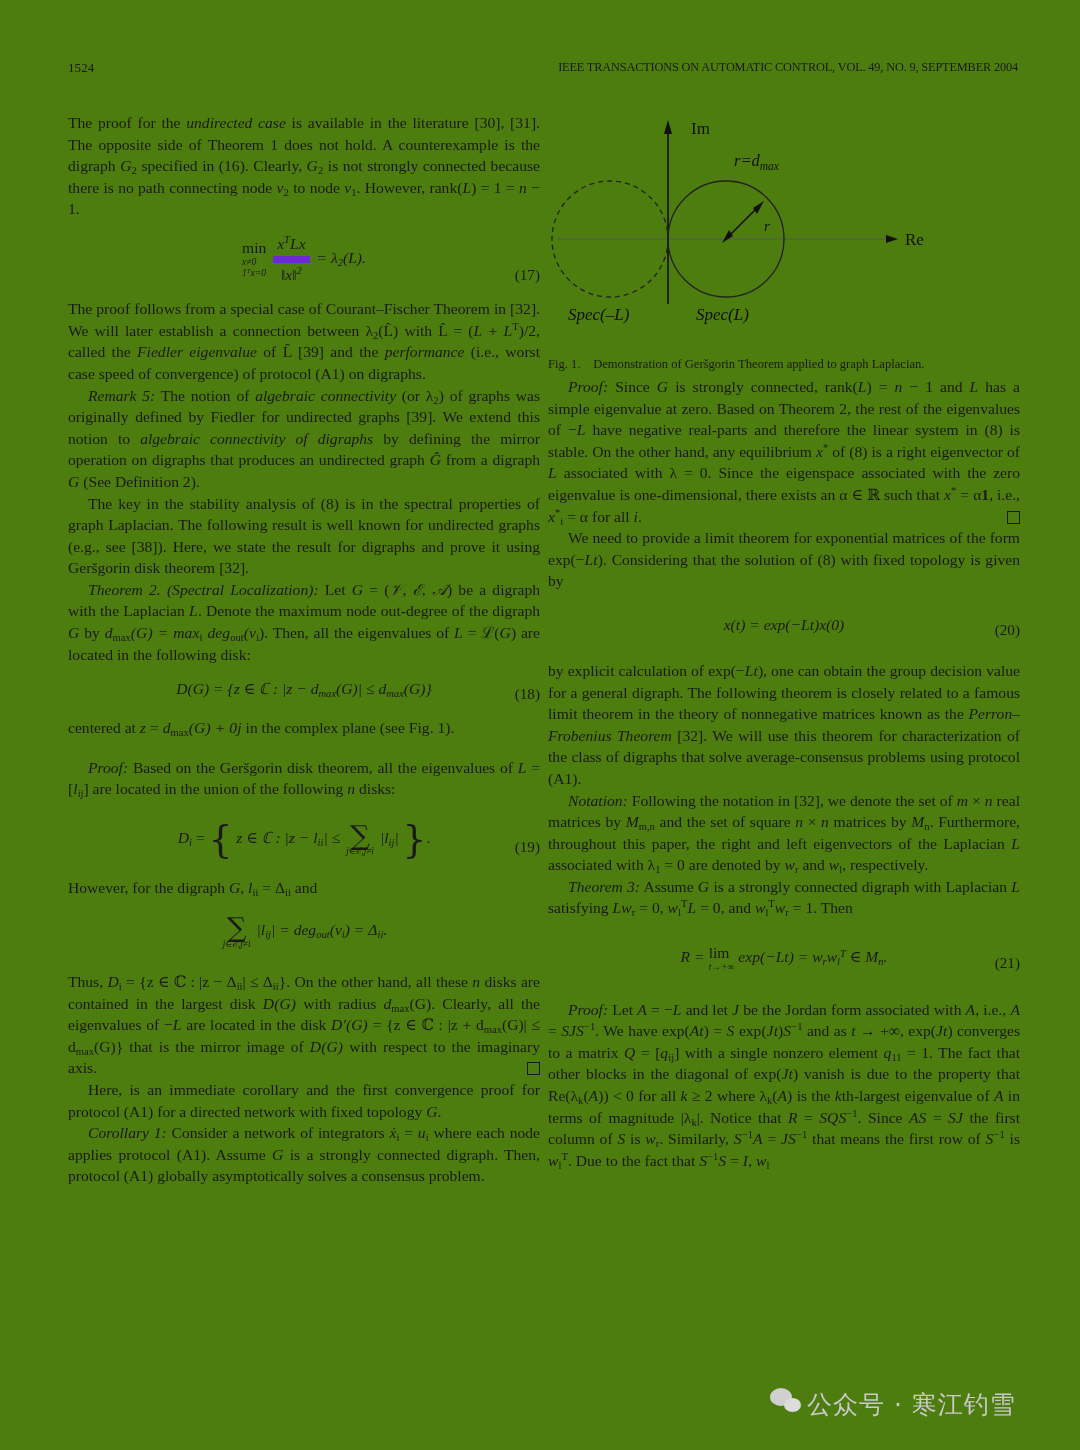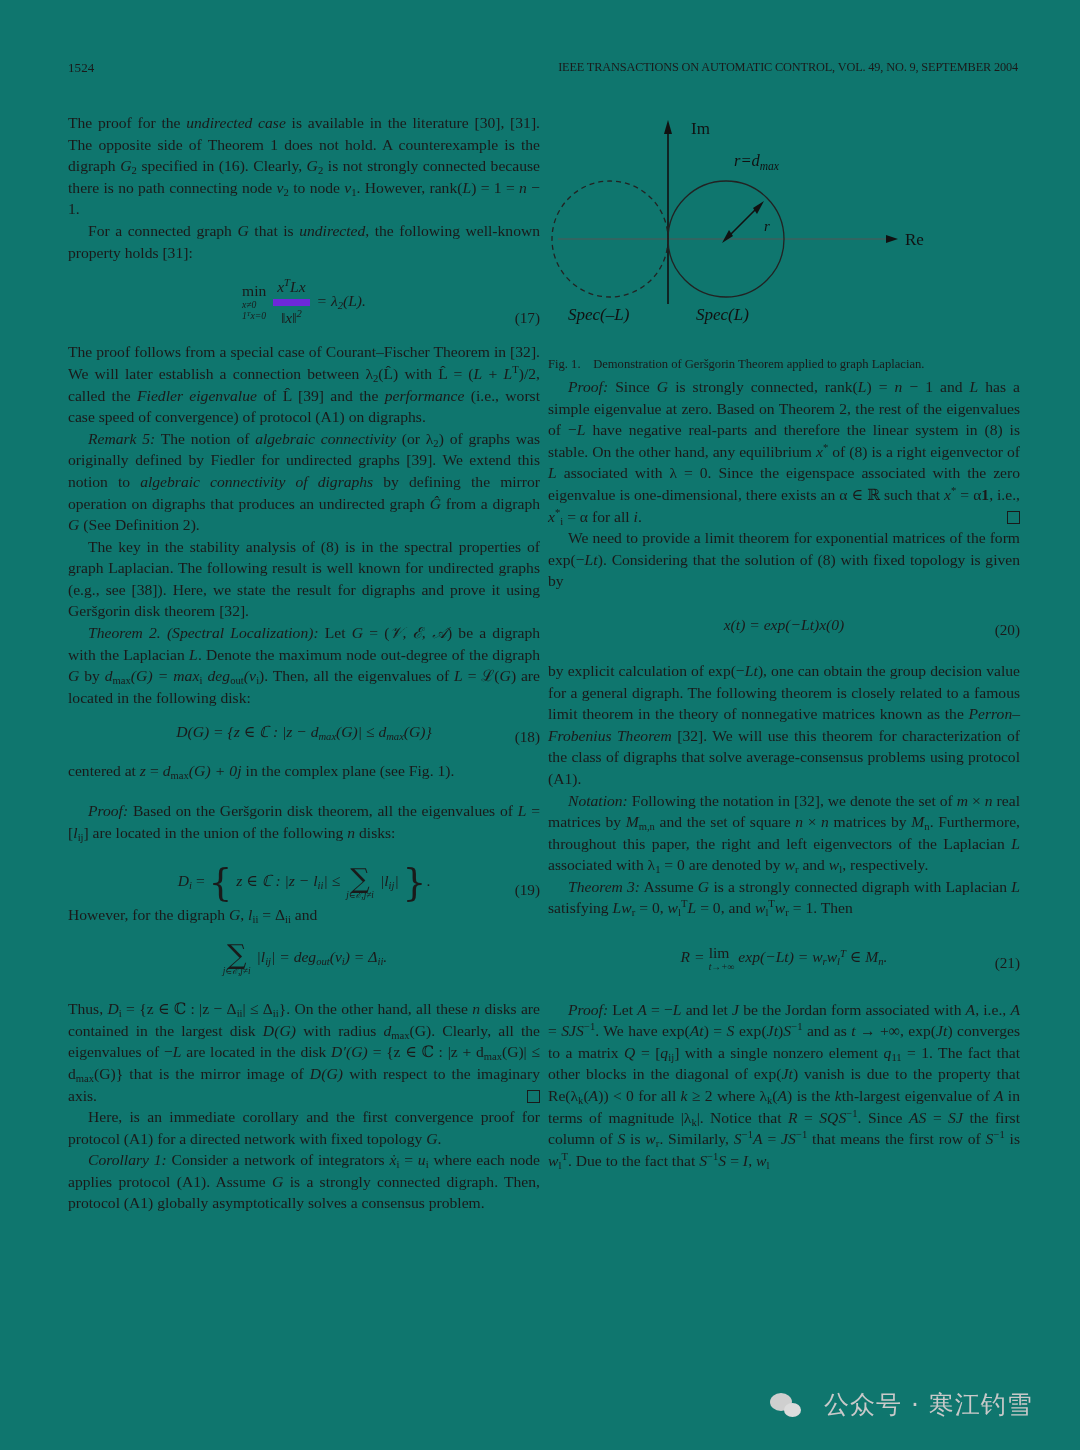--- a/index.html
+++ b/index.html
@@ -11,21 +11,21 @@
     width: 1080px;
     height: 1450px;
     position: relative;
     font-family: "Liberation Serif", "DejaVu Serif", serif;
     color: #1a1a1a;
     overflow: hidden;
   }
   .page {
     position: absolute;
     inset: 0;
-    background: #0f766e;
+    background: #4d7c0f;
   }
 
   
   .runhead {
     position: absolute;
     top: 60px;
     left: 68px;
     right: 62px;
     height: 20px;
     font-size: 12.5px;
@@ -185,22 +185,22 @@
     margin-top: 20px;
   }
   .figcap .lbl { }
 
   
   .watermark {
     position: absolute;
     left: 770px;
     top: 1388px;
     display: flex;
-    align-items: flex-end;
-    gap: 20px;
+    align-items: flex-start;
+    gap: 3px;
     color: #c9c9c9;
     font-family: "DejaVu Sans", sans-serif;
     font-size: 25px;
     letter-spacing: 1px;
     user-select: none;
   }
   .watermark .wxlogo {
     width: 34px;
     height: 28px;
     position: relative;
@@ -231,23 +231,20 @@
     <span class="folio">1524</span>
     <span class="journal">IEEE TRANSACTIONS ON AUTOMATIC CONTROL, VOL. 49, NO. 9, SEPTEMBER 2004</span>
   </div>
 
   <div class="col col-left">
 
     <p>
       <span>The proof for the </span><i>undirected case</i><span> is available in the literature [30], [31]. The opposite side of Theorem 1 does not hold. A counterexample is the digraph </span><span class="m">G</span><sub>2</sub><span> specified in (16). Clearly, </span><span class="m">G</span><sub>2</sub><span> is not strongly connected because there is no path connecting node </span><span class="m">v</span><sub>2</sub><span> to node </span><span class="m">v</span><sub>1</sub><span>. However, rank(</span><span class="m">L</span><span>) = 1 = </span><span class="m">n</span><span> − 1.</span>
     </p>
 
-    <p class="ind">
-      <span>For a connected graph </span><span class="m">G</span><span> that is </span><i>undirected</i><span>, the following well-known property holds [31]:</span>
-    </p>
 
     <div class="eq">
       <span class="body">
         <span class="stack">
           <span class="mr">min</span>
           <span class="under">x≠0</span>
           <span class="under"><span>1</span><sup>T</sup><span>x=0</span></span>
         </span>
         <span class="frac">
           <span class="num"><span>x</span><sup>T</sup><span>Lx</span></span>
@@ -282,21 +279,21 @@
     </div>
 
     <p>
       <span>centered at </span><span class="m">z</span><span> = </span><span class="m">d</span><sub>max</sub><span class="m">(G) + 0</span><span class="m">j</span><span> in the complex plane (see Fig. 1).</span>
     </p>
 
     <p class="ind" style="margin-top:18px;">
       <i>Proof:</i><span> Based on the Geršgorin disk theorem, all the eigenvalues of </span><span class="m">L</span><span> = [</span><span class="m">l</span><sub>ij</sub><span>] are located in the union of the following </span><span class="m">n</span><span> disks:</span>
     </p>
 
-    <div class="eq" style="margin-top:22px;margin-bottom:4px;">
+    <div class="eq" style="margin-top:22px;margin-bottom:20px;">
       <span class="body">
         <span class="m">D</span><sub>i</sub>
         <span class="mr">=</span>
         <span class="bigbr">{</span>
         <span>z ∈ ℂ : |z − l</span><sub>ii</sub><span>| ≤</span>
         <span class="sigma">
           <span class="sg">∑</span>
           <span class="lim">j∈ℰ,j≠i</span>
         </span>
         <span>|l</span><sub>ij</sub><span>|</span>

